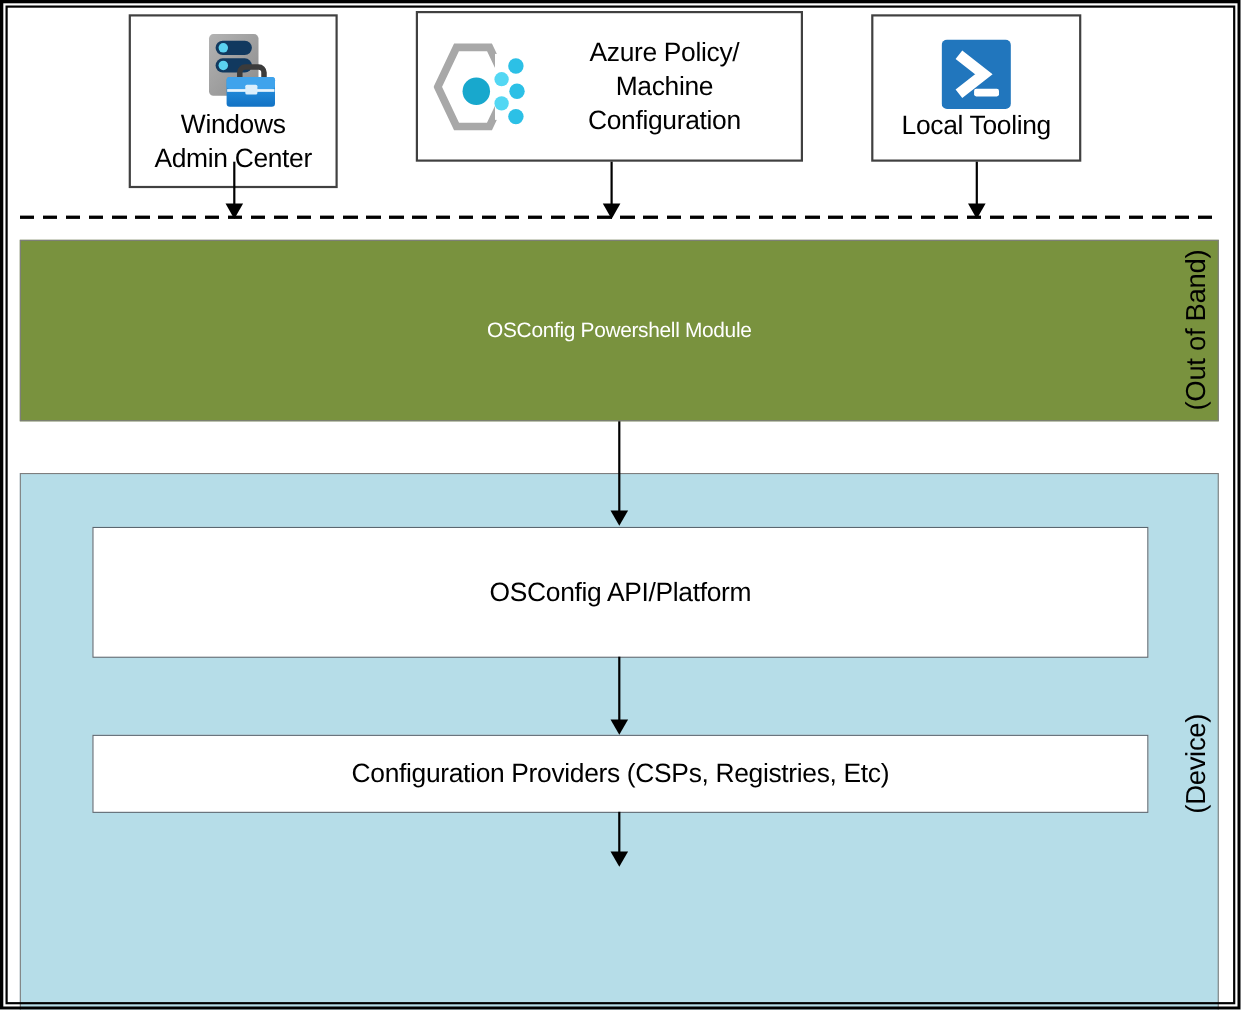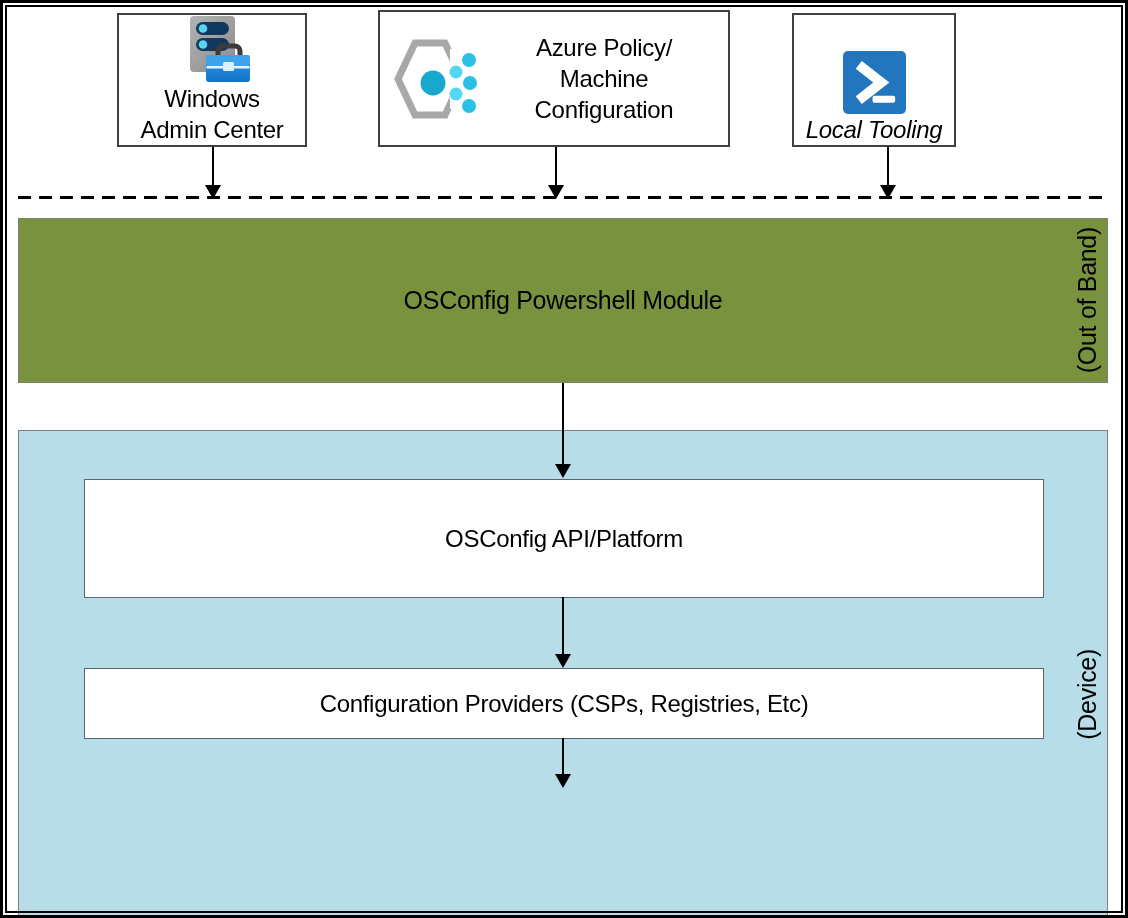--- a/index.html
+++ b/index.html
@@ -19,27 +19,27 @@
   .frame-outer { position: absolute; inset: 0; border: 3px solid #000; pointer-events: none; z-index: 50; }
   .frame-inner { position: absolute; inset: 5px; border: 2px solid #000; pointer-events: none; z-index: 50; }
 
   
   .src-box {
     position: absolute;
     background: #fff;
     border: 2px solid #404040;
     display: flex;
     align-items: center;
-    justify-content: flex-end;
+    justify-content: center;
   }
   .src-col { flex-direction: column; padding-top: 6px; }
   .src-row { flex-direction: row; }
-  .box-wac  { left: 117px; top: 13px; width: 190px; height: 134px; }
+  .box-wac  { left: 117px; top: 13px; width: 190px; height: 158px; }
   .box-azp  { left: 378px; top: 10px; width: 352px; height: 137px; }
-  .box-lt   { left: 792px; top: 13px; width: 164px; height: 134px; font-style: italic; }
+  .box-lt   { left: 792px; top: 13px; width: 191px; height: 134px; }
   .src-label {
     font-size: 24px;
     line-height: 31px;
     text-align: center;
     white-space: pre-line;
     letter-spacing: -0.3px;
     color: #000;
   }
   .box-azp .icon-slot { margin-left: 14px; flex: 0 0 auto; }
   .box-azp .src-label { flex: 1 1 auto; }
@@ -69,23 +69,23 @@
 
   
   .module-band {
     position: absolute;
     left: 18px; top: 218px; width: 1090px; height: 165px;
     background: #79923E;
     border: 1px solid #7E7E7E;
     display: flex; align-items: center; justify-content: center;
   }
   .band-label {
-    font-size: 25px;
+    font-size: 19px;
     letter-spacing: -0.3px;
-    color: #000000;
+    color: #ffffff;
   }
 
   
   .device-band {
     position: absolute;
     left: 18px; top: 430px; width: 1090px; height: 528px;
     background: #B6DDE8;
     border: 1px solid #7E7E7E;
   }
   .layer-box {

